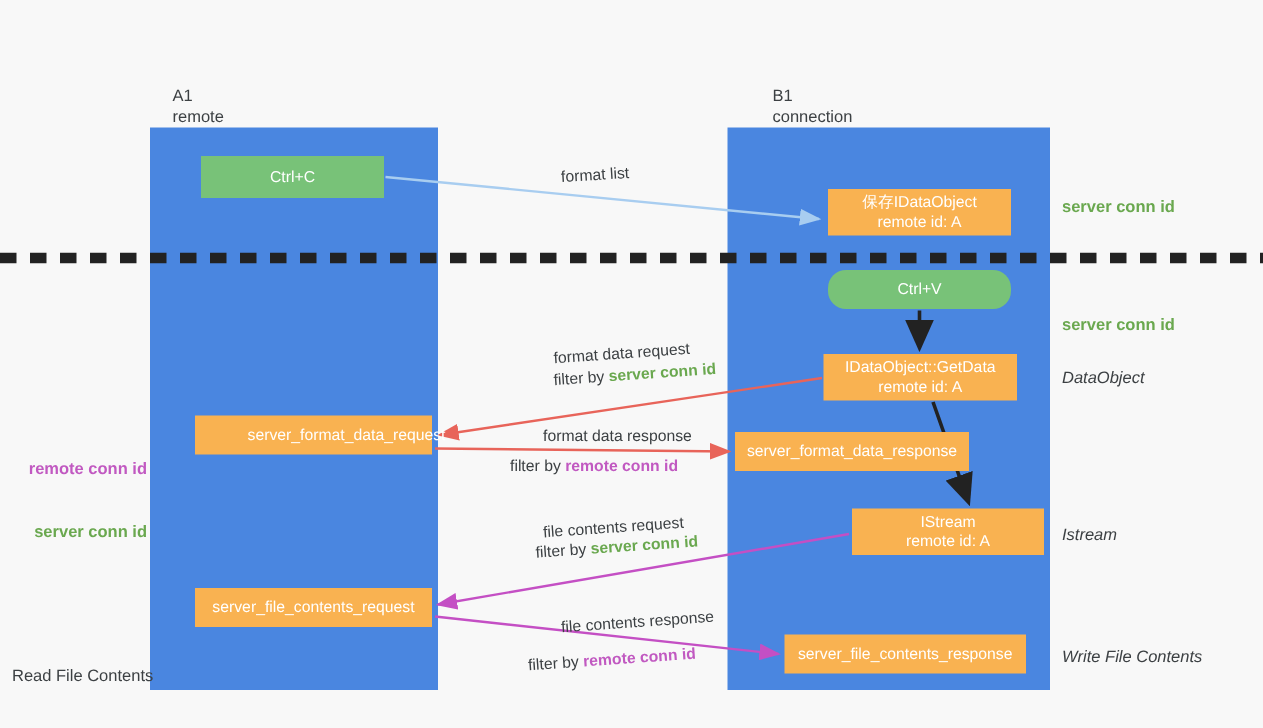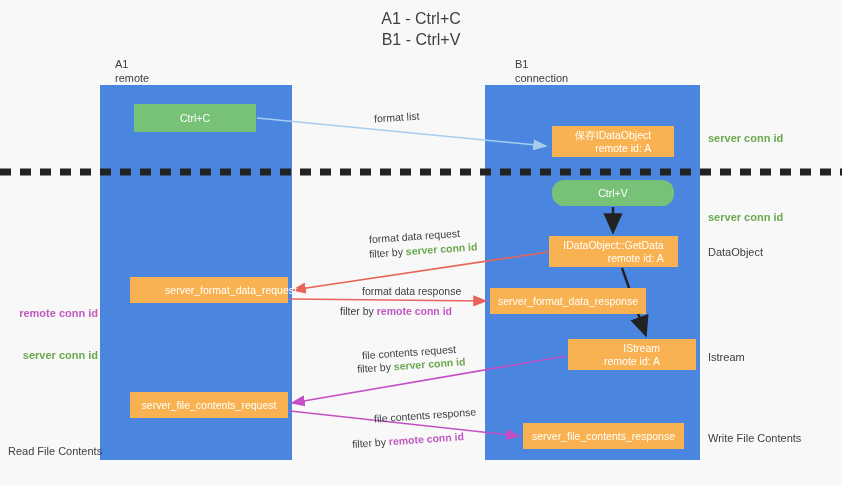--- a/index.html
+++ b/index.html
@@ -30,21 +30,21 @@
   #head-b1{left:515px;top:57px;width:160px;}
 
   
   .lane{background:#4a86e0;}
   #lane-a1{left:100px;top:85px;width:192px;height:375px;}
   #lane-b1{left:485px;top:85px;width:215px;height:375px;}
 
   
   .box{
     display:flex;align-items:center;justify-content:center;
-    text-align:right;color:#ffffff;
+    text-align:center;color:#ffffff;
     font-size:10.5px;line-height:13px;
     white-space:pre;
     box-sizing:border-box;padding:2px 4px;
   }
   .green{background:#78c278;}
   .orange{background:#f9b251;}
 
   #box-ctrlc{left:134px;top:104px;width:122px;height:28px;}
   #box-save-idataobject{left:552px;top:126px;width:122px;height:31px;}
   #box-ctrlv{left:552px;top:180px;width:122px;height:26px;border-radius:12px;}
@@ -52,21 +52,21 @@
   #box-fmt-req{left:130px;top:277px;width:158px;height:26px;padding-left:48px;}
   #box-fmt-resp{left:490px;top:288px;width:156px;height:26px;}
   #box-istream{left:568px;top:339px;width:128px;height:31px;}
   #box-file-req{left:130px;top:392px;width:158px;height:26px;}
   #box-file-resp{left:523px;top:423px;width:161px;height:26px;}
 
   
   .right-note{font-size:11px;line-height:14px;white-space:pre;}
   .green-txt{color:#6aa84f;font-weight:bold;}
   .pink-txt{color:#c159c1;font-weight:bold;}
-  .dark-txt{color:#3c4043;}
+  .dark-txt{color:#3c4043;font-style:italic;}
 
   #note-server-1{left:708px;top:131px;}
   #note-server-2{left:708px;top:210px;}
   #note-dataobject{left:708px;top:245px;}
   #note-istream{left:708px;top:350px;}
 
   
   .left-note{font-size:11px;line-height:14px;white-space:pre;text-align:left;}
   #note-left-1{left:8px;top:278px;width:90px;text-align:right;}
   #note-left-2{left:8px;top:392px;width:90px;text-align:right;}
@@ -87,22 +87,20 @@
   svg.overlay{position:absolute;left:0;top:0;width:842px;height:485px;pointer-events:none;}
 </style>
 </head>
 <body>
 
 <div id="stage">
 
   <div class="abs lane" id="lane-a1"></div>
   <div class="abs lane" id="lane-b1"></div>
 
-  <div class="abs" id="title">A1 - Ctrl+C
-B1 - Ctrl+V</div>
 
   <div class="abs col-head" id="head-a1">A1
 remote</div>
   <div class="abs col-head" id="head-b1">B1
 connection</div>
 
   <svg class="overlay">
     <defs>
       <marker id="ah-blue" markerWidth="9" markerHeight="7" refX="8" refY="3.5" orient="auto">
         <path d="M0,0 L9,3.5 L0,7 z" fill="#a8cdf0"></path>

